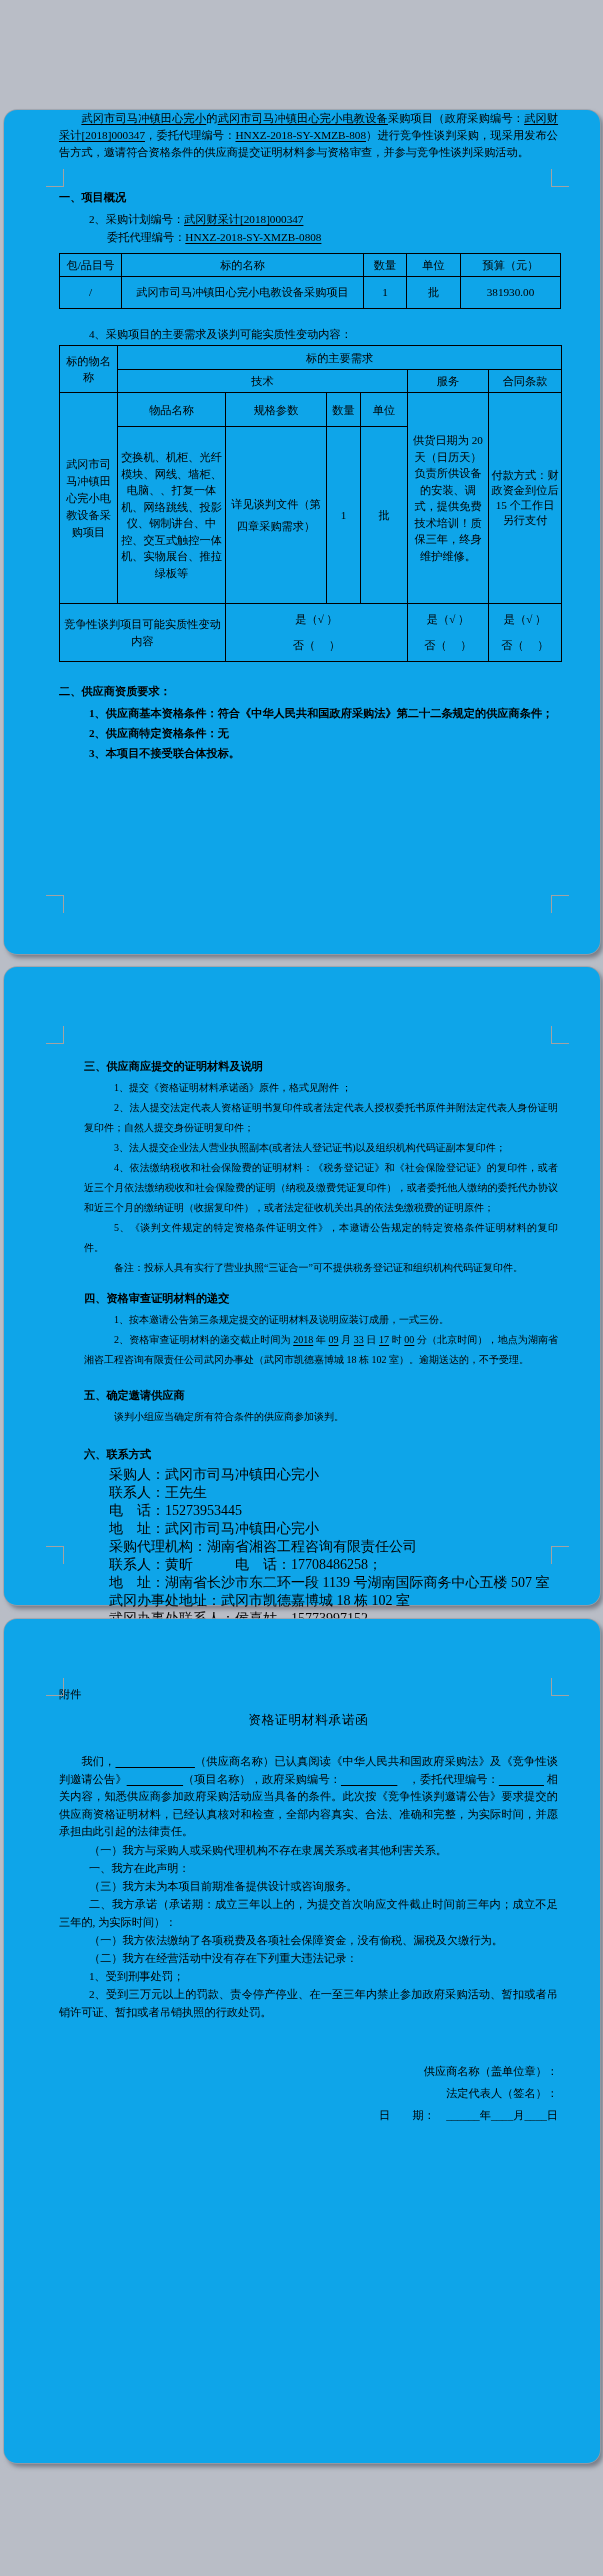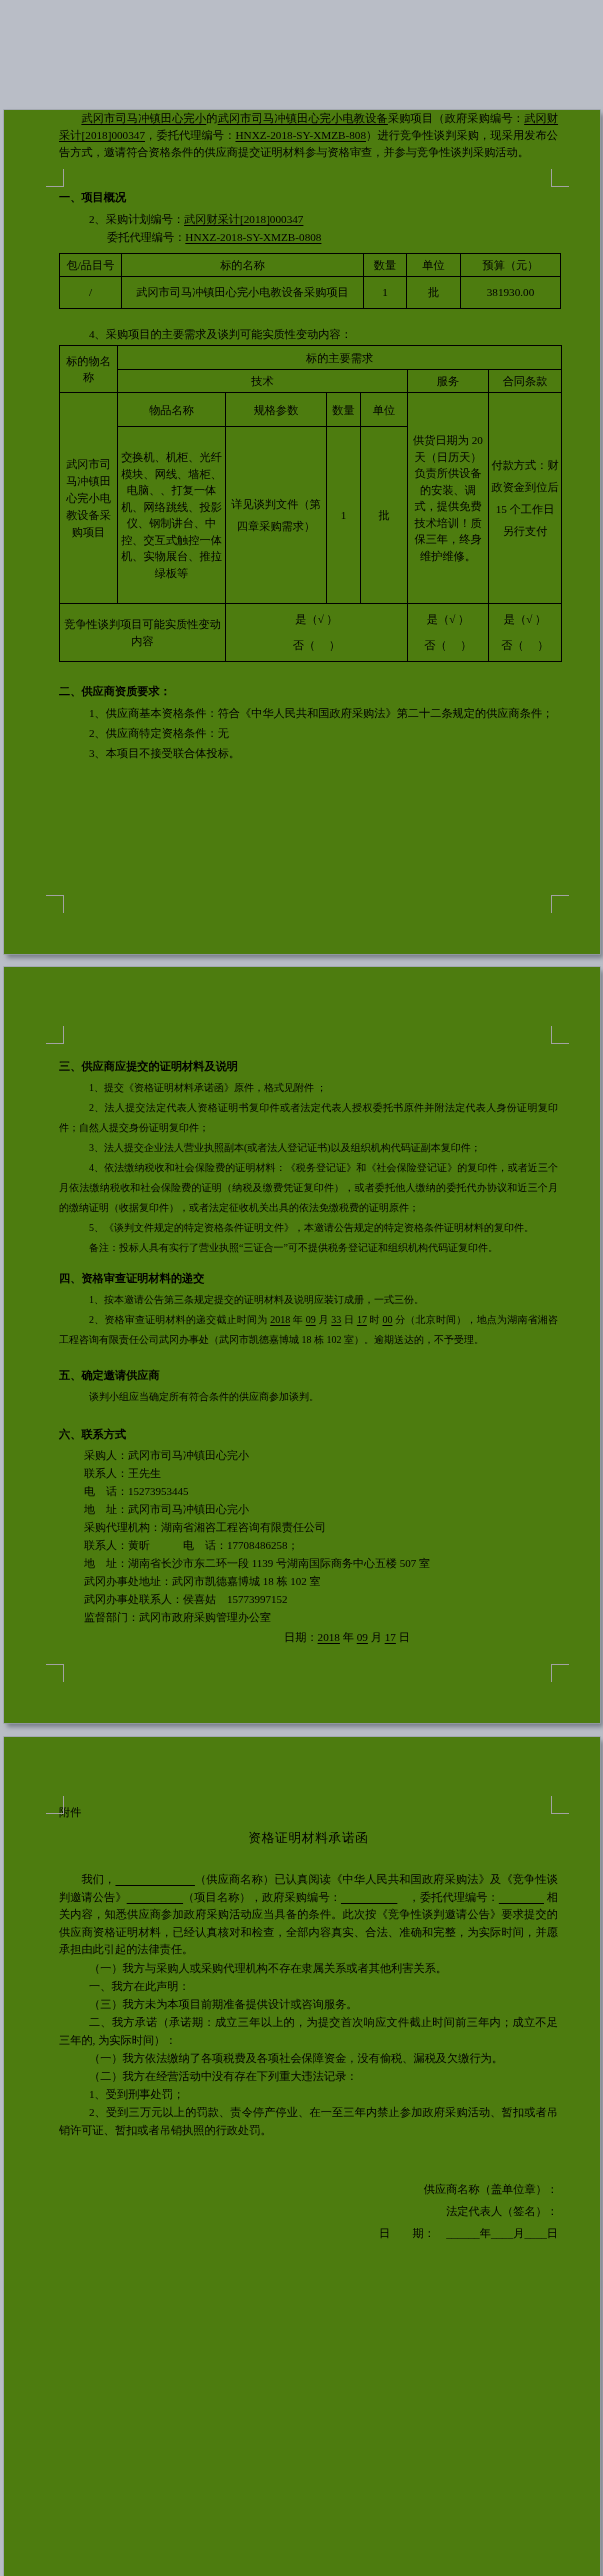--- a/index.html
+++ b/index.html
@@ -7,28 +7,29 @@
     width:604px;
     background:#b9bdc6;
     font-family:"Liberation Serif","DejaVu Serif",serif;
     color:#000;
     -webkit-font-smoothing:none;
   }
   .stage{width:604px;padding:10.5px 0 9.7px 0;}
   .page{
     width:596px;
     margin:0 auto;
-    background:#4d7c0f;
+    background:#0ea5e9;
     position:relative;
     box-shadow:0 0 0 0.7px #9aa0a9, 3px 3.7px 4.5px rgba(70,75,88,.55);
     box-sizing:border-box;
+    border-radius:13px;
   }
   .page + .page{margin-top:13.5px;}
   #page1{height:844px;}
-  #page2{height:756px;}
+  #page2{height:638px;padding-left:25px;}
   #page3{height:844px;}
   .content{padding:0 42px 0 55px;box-sizing:border-box;}
   
   .mark{position:absolute;width:17px;height:17px;}
   .m-tl{left:42px;top:59px;border-right:0.7px solid #a3a3a3;border-bottom:0.7px solid #a3a3a3;}
   .m-tr{right:31px;top:59px;border-left:0.7px solid #a3a3a3;border-bottom:0.7px solid #a3a3a3;}
   .m-bl{left:42px;bottom:41px;border-right:0.7px solid #a3a3a3;border-top:0.7px solid #a3a3a3;}
   .m-br{right:31px;bottom:41px;border-left:0.7px solid #a3a3a3;border-top:0.7px solid #a3a3a3;}
 
   p{margin:0;}
@@ -61,29 +62,29 @@
   #req-table .r1{height:24px;}
   #req-table .r2{height:23px;}
   #req-table .r3{height:34px;}
   #req-table .r4{height:177px;}
   #req-table .r5{height:58px;}
   .cell-items{text-align:justify;line-height:17px;padding:3px 4.5px;}
   .cell-serv{text-align:justify;line-height:23px;padding:3px 5.2px;}
   .cell-pay{text-align:justify;line-height:17px;padding:3px 4.5px;}
   .yn div{line-height:25.4px;}
   #page1 .h-2{margin-top:21px;margin-bottom:3px;}
-  .s2-item{font-size:11.2px;line-height:20px;padding-left:30px;}
+  .s2-item{font-size:11.2px;line-height:20px;padding-left:30px;font-weight:bold;}
 
   
   #page2 .content{padding-top:91px;}
   .para{font-size:10px;line-height:20px;text-align:justify;text-indent:30px;}
   #page2 .h-4{margin-top:12px;margin-bottom:3px;}
   #page2 .h-5{margin-top:16.5px;margin-bottom:3px;}
   #page2 .h-6{margin-top:19.5px;margin-bottom:3px;}
-  .contact-line{font-size:11px;line-height:18px;padding-left:25px;}
+  .contact-line{font-size:14px;line-height:18px;padding-left:25px;}
   .date-line{font-size:11.2px;line-height:18px;padding-left:225px;margin-top:1.5px;}
 
   
   #page3 .content{padding-top:67px;}
   .attach{font-size:11.2px;line-height:16.5px;}
   .doc-title{font-size:12.7px;line-height:18px;text-align:center;margin-top:9px;letter-spacing:0.7px;}
   .p3-para{margin-top:24px;font-size:11.2px;line-height:17.6px;text-align:justify;text-indent:2em;}
   .decl{font-size:11.2px;line-height:18px;text-align:justify;text-indent:30px;}
   .sign-block{margin-top:39px;text-align:right;font-size:11.2px;}
   .sign-block p{line-height:22px;}
@@ -153,21 +154,21 @@
           <th>服务</th>
           <th>合同条款</th>
         </tr>
         <tr class="r3">
           <td rowspan="2" style="line-height:17px;">武冈市司马冲镇田心完小电教设备采购项目</td>
           <th>物品名称</th>
           <th>规格参数</th>
           <th>数量</th>
           <th>单位</th>
           <td rowspan="2" class="cell-serv">供货日期为 20 天（日历天）负责所供设备的安装、调式，提供免费技术培训！质保三年，终身维护维修。</td>
-          <td rowspan="2" class="cell-pay" style="line-height:22px;font-family:Liberation Serif, serif;">付款方式：财政资金到位后 15 个工作日另行支付</td>
+          <td rowspan="2" class="cell-pay" style="line-height:15px;font-family:Liberation Serif, serif;">付款方式：财政资金到位后 15 个工作日另行支付</td>
         </tr>
         <tr class="r4">
           <td class="cell-items">交换机、机柜、光纤模块、网线、墙柜、电脑、、打复一体机、网络跳线、投影仪、钢制讲台、中控、交互式触控一体机、实物展台、推拉绿板等</td>
           <td style="line-height:22px;">详见谈判文件（第四章采购需求）</td>
           <td>1</td>
           <td>批</td>
         </tr>
         <tr class="r5">
           <td colspan="2" style="line-height:17px;">竞争性谈判项目可能实质性变动内容</td>
           <td colspan="3" class="yn">

